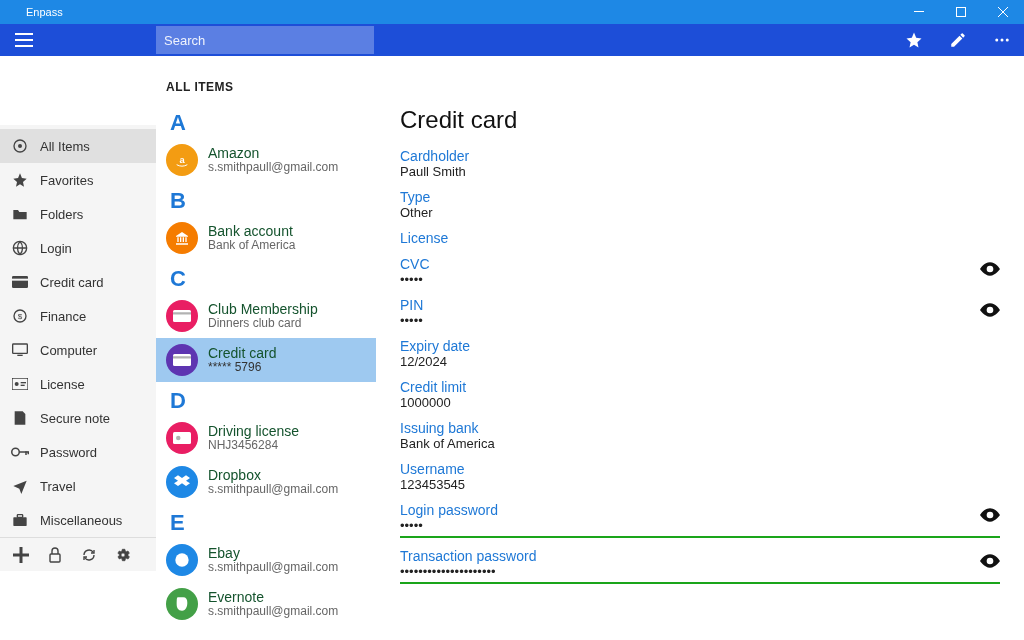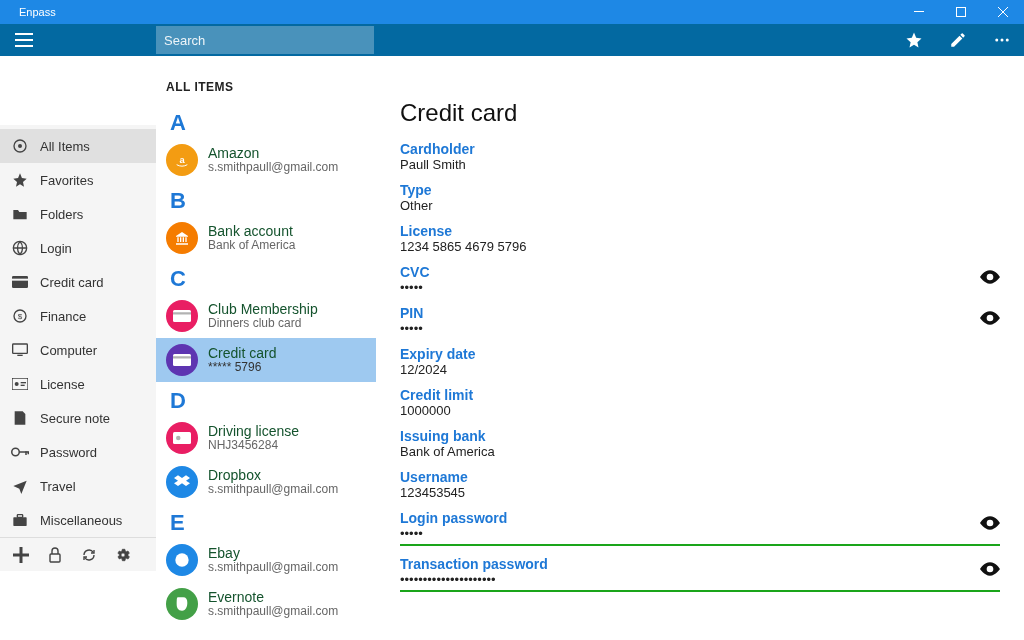--- a/index.html
+++ b/index.html
@@ -1,24 +1,24 @@
 <!DOCTYPE html>
 <html><head>
 <meta charset="utf-8">
 <style>
   * { box-sizing: border-box; margin: 0; padding: 0; font-family: "Segoe UI", Arial, sans-serif; }
   html, body { width: 1024px; height: 640px; overflow: hidden; background: #fff; }
   .titlebar {
     height: 24px; background: #1e88e5; color: #fff; display: flex; align-items: center;
-    font-size: 11px; padding: 0 0 0 19px; justify-content: space-between;
+    font-size: 11px; padding: 0 0 0 26px; justify-content: space-between;
   }
   .titlebar .wincontrols { display: flex; }
   .titlebar .winbtn { width: 42px; height: 24px; display:flex; align-items:center; justify-content:center; font-size:12px; }
   .headerbar {
-    height: 32px; background: #0369a1; display: flex; align-items: center; color:#fff;
+    height: 32px; background: #1d4ed8; display: flex; align-items: center; color:#fff;
   }
   .hamburger { width: 48px; height:32px; display:flex; align-items:center; justify-content:center; }
   .hamburger svg { fill:#fff; }
   .search { margin-left: 108px; width: 218px; height: 28px; background: rgba(255,255,255,0.28); display:flex; align-items:center; padding:0 8px; color:#fff; font-size:13px; }
   .search input { background:transparent; border:none; outline:none; color:#fff; width:100%; font-size:13px; }
   .search input::placeholder { color:#fff; opacity:.9; }
   .headerbar .spacer { flex:1; }
   .headericon { width:44px; height:32px; display:flex; align-items:center; justify-content:center; }
   .headericon svg { fill:#fff; }
 
@@ -43,21 +43,21 @@
   .listitem.selected { background:#9ec9f0; }
   .badge { width:32px; height:32px; border-radius:50%; display:flex; align-items:center; justify-content:center; margin-right:10px; flex-shrink:0;}
   .badge svg { fill:#fff; }
   .lititle { font-size:14px; color:#14532d; line-height:1.15; }
   .lisub { font-size:12px; color:#666; line-height:1.15; }
   .listitem.selected .lisub { color:#333; }
 
   .detail { flex:1; padding:14px 24px 10px 24px; overflow-y:auto; position:relative;}
   .detail h1 { font-size:24px; font-weight:400; color:#111; margin-bottom:14px; }
   .field { margin-bottom:10px; position:relative; }
-  .flabel { color:#1e78d6; font-size:14px;font-weight:bold; }
+  .flabel { color:#1e78d6; font-size:14px; }
   .fvalue { color:#222; font-size:13px; }
   .eye { position:absolute; right:0; top:6px; }
   .eye svg { fill:#111; }
   .field.underline .fvalue { border-bottom:2px solid #1aa51a; padding-bottom:3px; display:block; }
 </style>
 </head>
 <body>
 
 <div class="titlebar">
   <span>Enpass</span>
@@ -361,21 +361,20 @@
         <div class="field">
           <div class="flabel">Cardholder</div>
           <div class="fvalue">Paull Smith</div>
         </div>
         <div class="field">
           <div class="flabel">Type</div>
           <div class="fvalue">Other</div>
         </div>
         <div class="field">
           <div class="flabel">License</div>
-          <div class="fvalue">1234 5865 4679 5796</div>
         </div>
         <div class="field">
           <div class="flabel">CVC</div>
           <div class="fvalue">•••••</div>
           <div class="eye"><svg width="20" height="14" viewBox="0 0 24 16">
               <path d="M12 0C5 0 0 8 0 8s5 8 12 8 12-8 12-8S19 0 12 0zm0 12a4 4 0 1 1 0-8 4 4 0 0 1 0 8z"></path>
             </svg></div>
         </div>
         <div class="field">
           <div class="flabel">PIN</div>

